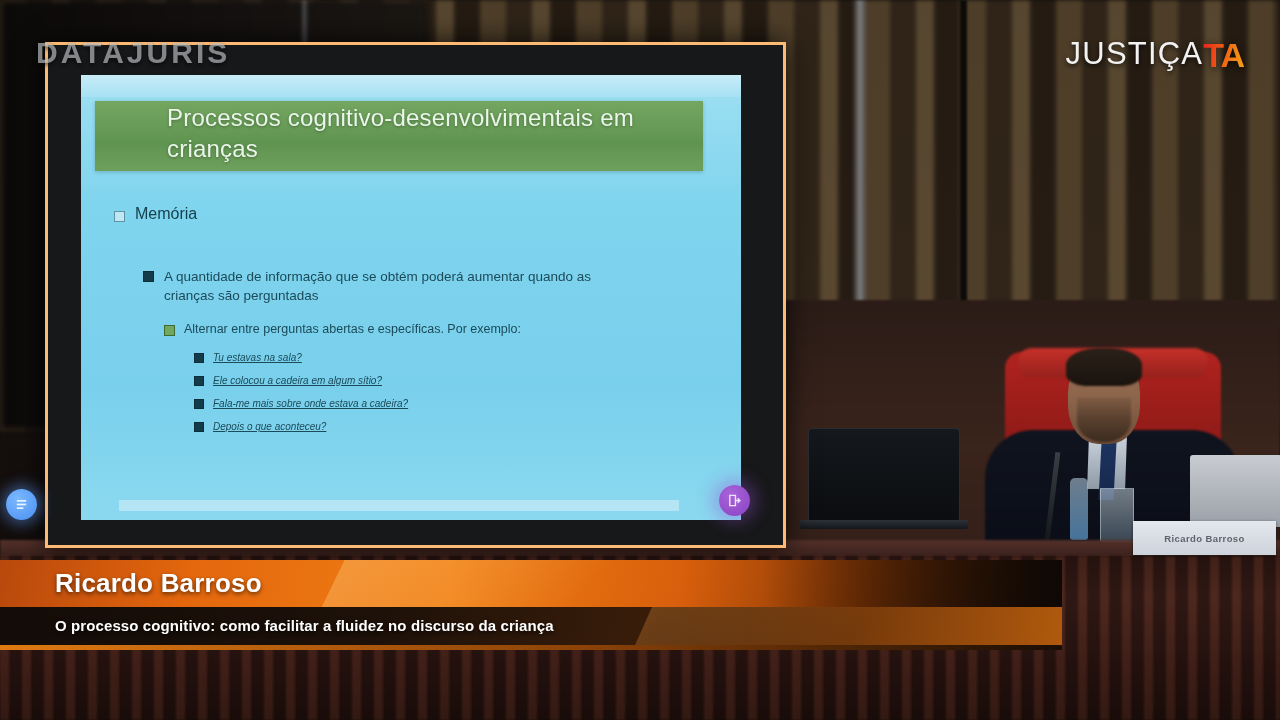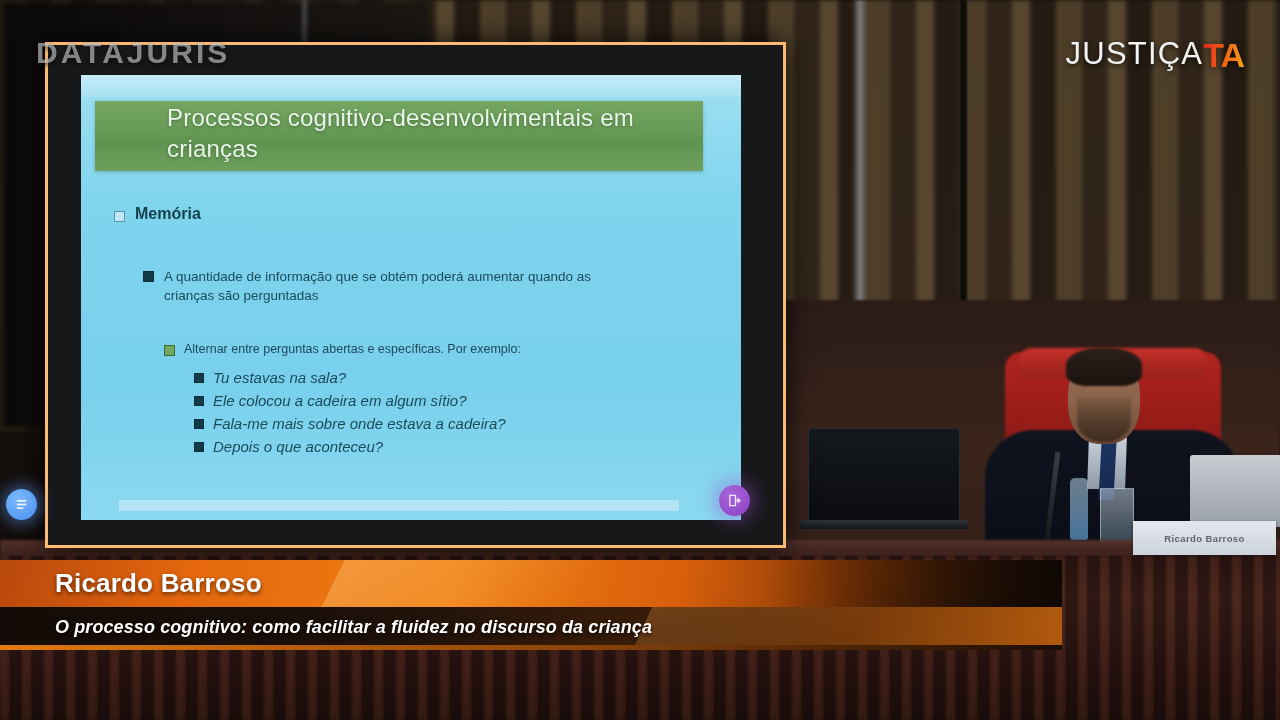--- a/index.html
+++ b/index.html
@@ -63,24 +63,24 @@
     background:rgba(210,238,248,.6);}
 
   .title-band{position:absolute;left:14px;top:26px;width:608px;height:70px;
     background:linear-gradient(180deg,#74a661 0%,#5f9450 60%,#6ea05c 100%);
     box-shadow:0 1px 4px rgba(0,0,0,.2);}
   .title-text{position:absolute;left:72px;top:1px;width:530px;
     color:#eaf6ea;font-size:24px;line-height:31px;font-weight:400;
     text-shadow:0 1px 3px rgba(0,0,0,.3);letter-spacing:.2px;}
 
   .body-area{position:absolute;left:0;top:104px;width:100%;}
-  .lvl1{display:flex;gap:10px;margin:26px 0 0 33px;color:#16414f;font-size:16px;font-weight:700;align-items:center;}
+  .lvl1{display:flex;gap:10px;margin:26px 0 0 33px;color:#16414f;font-size:16px;font-weight:400;align-items:center;}
   .lvl2{display:flex;gap:10px;margin:44px 0 0 62px;color:#1b4a59;font-size:13.5px;max-width:470px;line-height:19px;}
-  .lvl3{display:flex;gap:9px;margin:36px 0 0 83px;color:#1b4a59;font-size:12.5px;line-height:17px;}
-  .lvl4{display:flex;gap:9px;margin:6px 0 0 113px;color:#1b4a59;font-size:15px;font-style:italic;line-height:17px;}
+  .lvl3{display:flex;gap:9px;margin:16px 0 0 83px;color:#1b4a59;font-size:12.5px;line-height:17px;}
+  .lvl4{display:flex;gap:9px;margin:6px 0 0 113px;color:#1b4a59;font-size:10px;font-style:italic;line-height:17px;text-decoration:underline;}
   .lvl4.first{margin-top:11px;}
 
   .bul{display:inline-block;width:9px;height:9px;flex:0 0 9px;margin-top:4px;}
   .bul-light{background:#bfe7f4;border:1.6px solid #5f93a4;}
   .bul-dark{background:#133c4a;border:1.6px solid #0d2e39;}
   .bul-green{background:#72a75f;border:1.6px solid #3f6b33;}
 
   
   .circ{position:absolute;border-radius:50%;display:flex;align-items:center;justify-content:center;}
   .circ-blue{left:6px;top:489px;width:31px;height:31px;
@@ -161,22 +161,22 @@
   .lt-name-dark{position:absolute;right:0;top:0;width:300px;height:47px;
     background:linear-gradient(90deg,rgba(0,0,0,0),rgba(12,7,4,.92));}
   .lt-name-text{position:absolute;left:55px;top:8px;font-size:26px;font-weight:bold;color:#fff;
     letter-spacing:.2px;text-shadow:0 2px 4px rgba(0,0,0,.6);z-index:3;}
 
   .lt-sub-row{position:relative;height:43px;width:1062px;
     background:linear-gradient(95deg,#140c08 0%,#1d1109 35%,#3a1d0a 62%,#7a3c0b 82%,#b0590d 100%);
     overflow:hidden;}
   .lt-sub-sheen{position:absolute;left:640px;top:-18px;width:300px;height:90px;
     background:linear-gradient(110deg,rgba(255,160,60,.28),rgba(255,255,255,0) 70%);transform:skewX(-24deg);}
-  .lt-sub-text{position:absolute;left:55px;top:10px;font-size:18px;font-weight:bold;color:#fff;
-    text-shadow:0 2px 4px rgba(0,0,0,.8);z-index:3;letter-spacing:.1px;font-style:italic;}
+  .lt-sub-text{position:absolute;left:55px;top:10px;font-size:15px;font-weight:bold;color:#fff;
+    text-shadow:0 2px 4px rgba(0,0,0,.8);z-index:3;letter-spacing:.1px;}
   .lt-sub-bot{position:absolute;left:0;bottom:0;width:1062px;height:5px;
     background:linear-gradient(90deg,#e07a12,#8c4208 55%,#1a0d05);}
 </style>
 </head>
 <body>
 
 <div id="stage">
 
   <div class="room">
     <div class="curtains"></div>

